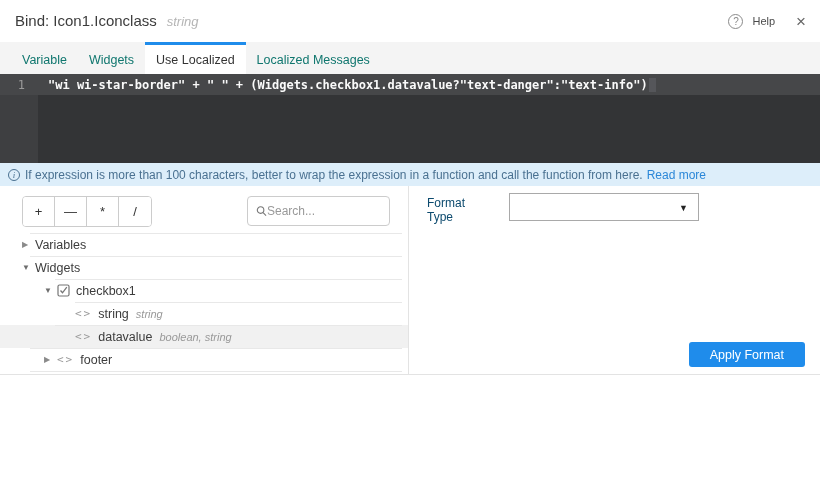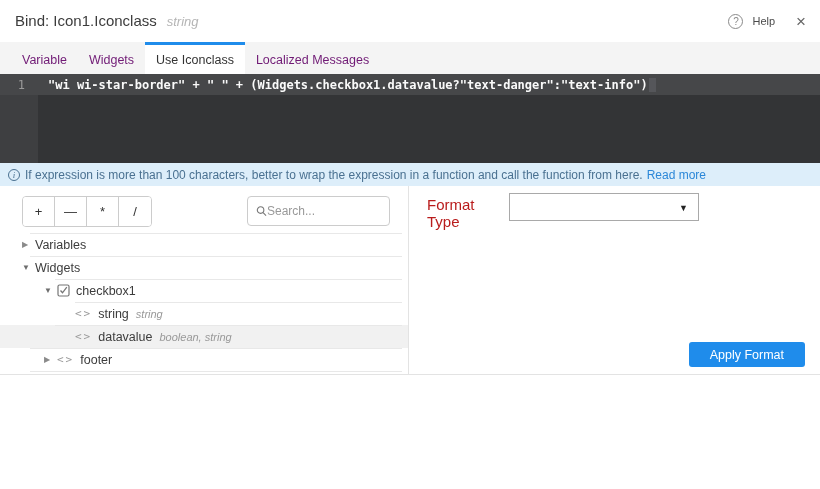--- a/index.html
+++ b/index.html
@@ -12,21 +12,21 @@
   .title { position:absolute; left:15px; top:12px; font-size:15px; color:#3c3c3c; }
   .title-type { font-style:italic; color:#b5b5b5; font-size:13px; margin-left:10px; }
   .titlebar-right { position:absolute; right:14px; top:0; height:42px; display:flex; align-items:center; gap:9px; }
   .help-icon { width:15px; height:15px; border:1px solid #8a8a8a; border-radius:50%; color:#8a8a8a;
     font-size:10px; line-height:13px; text-align:center; display:inline-block; cursor:pointer; }
   .help-label { font-size:11px; color:#4a4a4a; cursor:pointer; }
   .close-icon { font-size:17px; color:#666; margin-left:12px; cursor:pointer; line-height:1; }
 
   
   .tabbar { position:absolute; top:42px; left:0; right:0; height:32px; background:#f4f4f4; display:flex; padding-left:11px; }
-  .tab { height:32px; padding:0 11px; display:flex; align-items:center; font-size:12.5px; color:#701a75;
+  .tab { height:32px; padding:0 11px; display:flex; align-items:center; font-size:12.5px; color:#0f766e;
     cursor:pointer; border-top:3px solid transparent; }
   .tab.active { background:#fff; border-top:3px solid #1f8ceb; color:#333; }
 
   
   .editor { position:absolute; top:74px; left:0; right:0; height:89px; background:#333436;
     font-family:"DejaVu Sans Mono", monospace; font-size:12px; }
   .editor .gutter { position:absolute; top:0; bottom:0; left:0; width:38px; background:#3e3f41; }
   .editor .active-line-bg { position:absolute; top:0; left:0; right:0; height:21px; background:#464749; }
   .editor .line { position:absolute; top:0; left:0; right:0; height:21px; display:flex; align-items:center; }
   .editor .line-number { width:38px; padding-right:13px; text-align:right; color:#9a9a9a; flex:none; }
@@ -67,21 +67,21 @@
   .tw-arrow { width:13px; font-size:8px; color:#6e6e6e; flex:none; text-align:left; }
   .tw-icon { flex:none; margin-right:6px; display:flex; align-items:center; }
   .code-glyph { color:#9a9a9a; font-size:11px; letter-spacing:2px; font-family:"DejaVu Sans Mono", monospace; }
   .tree-type { font-style:italic; color:#999; font-size:11px; margin-left:7px; }
   .lvl1 { padding-left:22px; }
   .lvl2 { padding-left:44px; }
   .lvl3 { padding-left:75px; }
 
   
   .format-row { position:absolute; top:10px; left:17px; right:0; display:flex; align-items:center; }
-  .format-label { font-size:15px; color:#b91c1c; width:65px; }
+  .format-label { font-size:12px; color:#0c4a6e; width:65px; }
   .format-select { position:absolute; left:82px; top:-3px; width:190px; height:28px; border:1px solid #a9a9a9;
     background:#fff; cursor:pointer; }
   .format-select .caret { position:absolute; right:10px; top:9px; font-size:9px; color:#222; }
   .apply-btn { position:absolute; right:15px; bottom:8px; height:25px; padding:0 21px; background:#1f8ceb; color:#fff;
     border:none; border-radius:3px; font-size:12.5px; cursor:pointer; font-family:"Liberation Sans", sans-serif; }
 
   
   .footer-sep { position:absolute; top:428px; left:0; right:0; height:1px; background:#e0e0e0; }
   .footer { position:absolute; top:429px; left:0; right:0; bottom:0; background:#fff; }
   .footer .btns { position:absolute; top:19px; right:20px; display:flex; gap:25px; }
@@ -102,21 +102,21 @@
     <div class="titlebar-right">
       <span class="help-icon">?</span>
       <span class="help-label">Help</span>
       <span class="close-icon">×</span>
     </div>
   </div>
 
   <div class="tabbar" id="tabbar">
       <div class="tab">Variable</div>
       <div class="tab">Widgets</div>
-      <div class="tab active">Use Iconclass</div>
+      <div class="tab active">Use Localized</div>
       <div class="tab">Localized Messages</div>
     </div>
 
   <div class="editor">
     <div class="gutter"></div>
     <div class="active-line-bg"></div>
     <div class="line">
       <span class="line-number">1</span>
       <span class="code-text">"wi wi-star-border" + " " + (Widgets.checkbox1.datavalue?"text-danger":"text-info")</span>
       <span class="cursor"></span>

